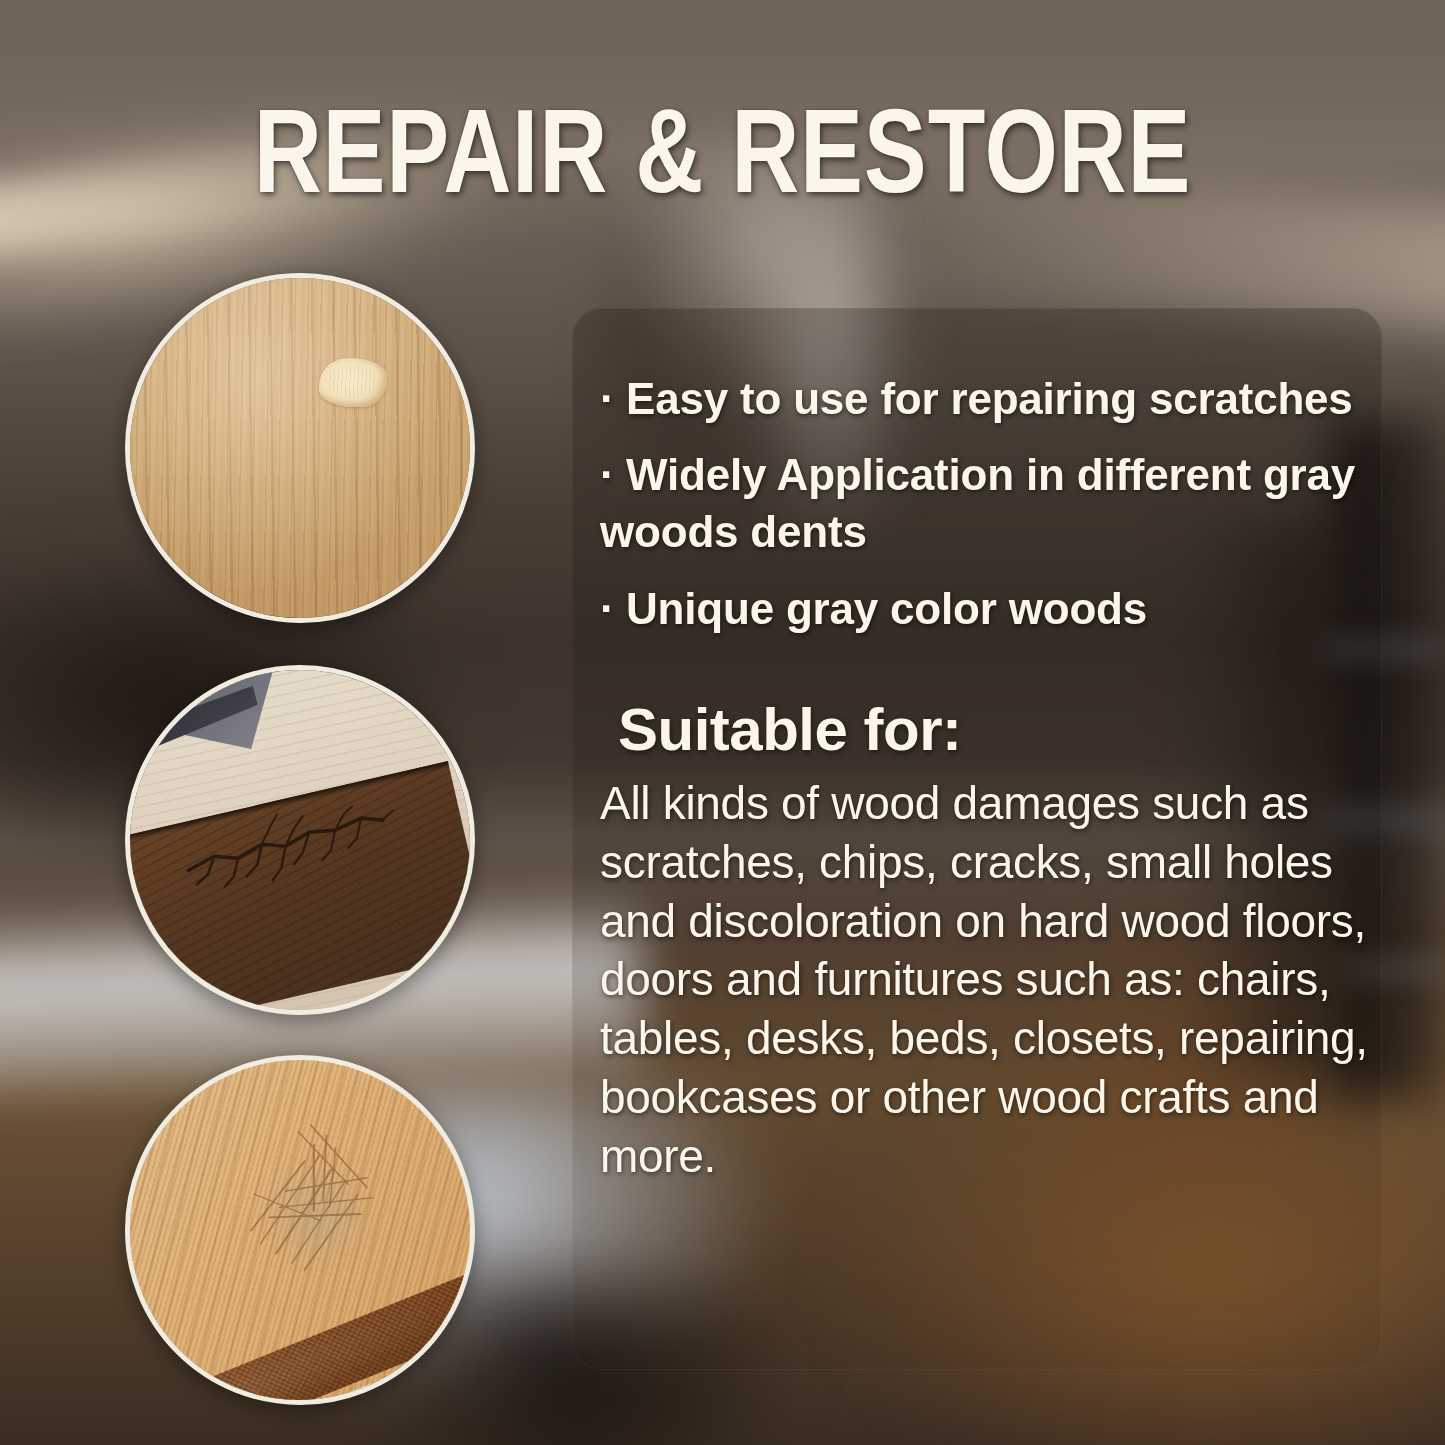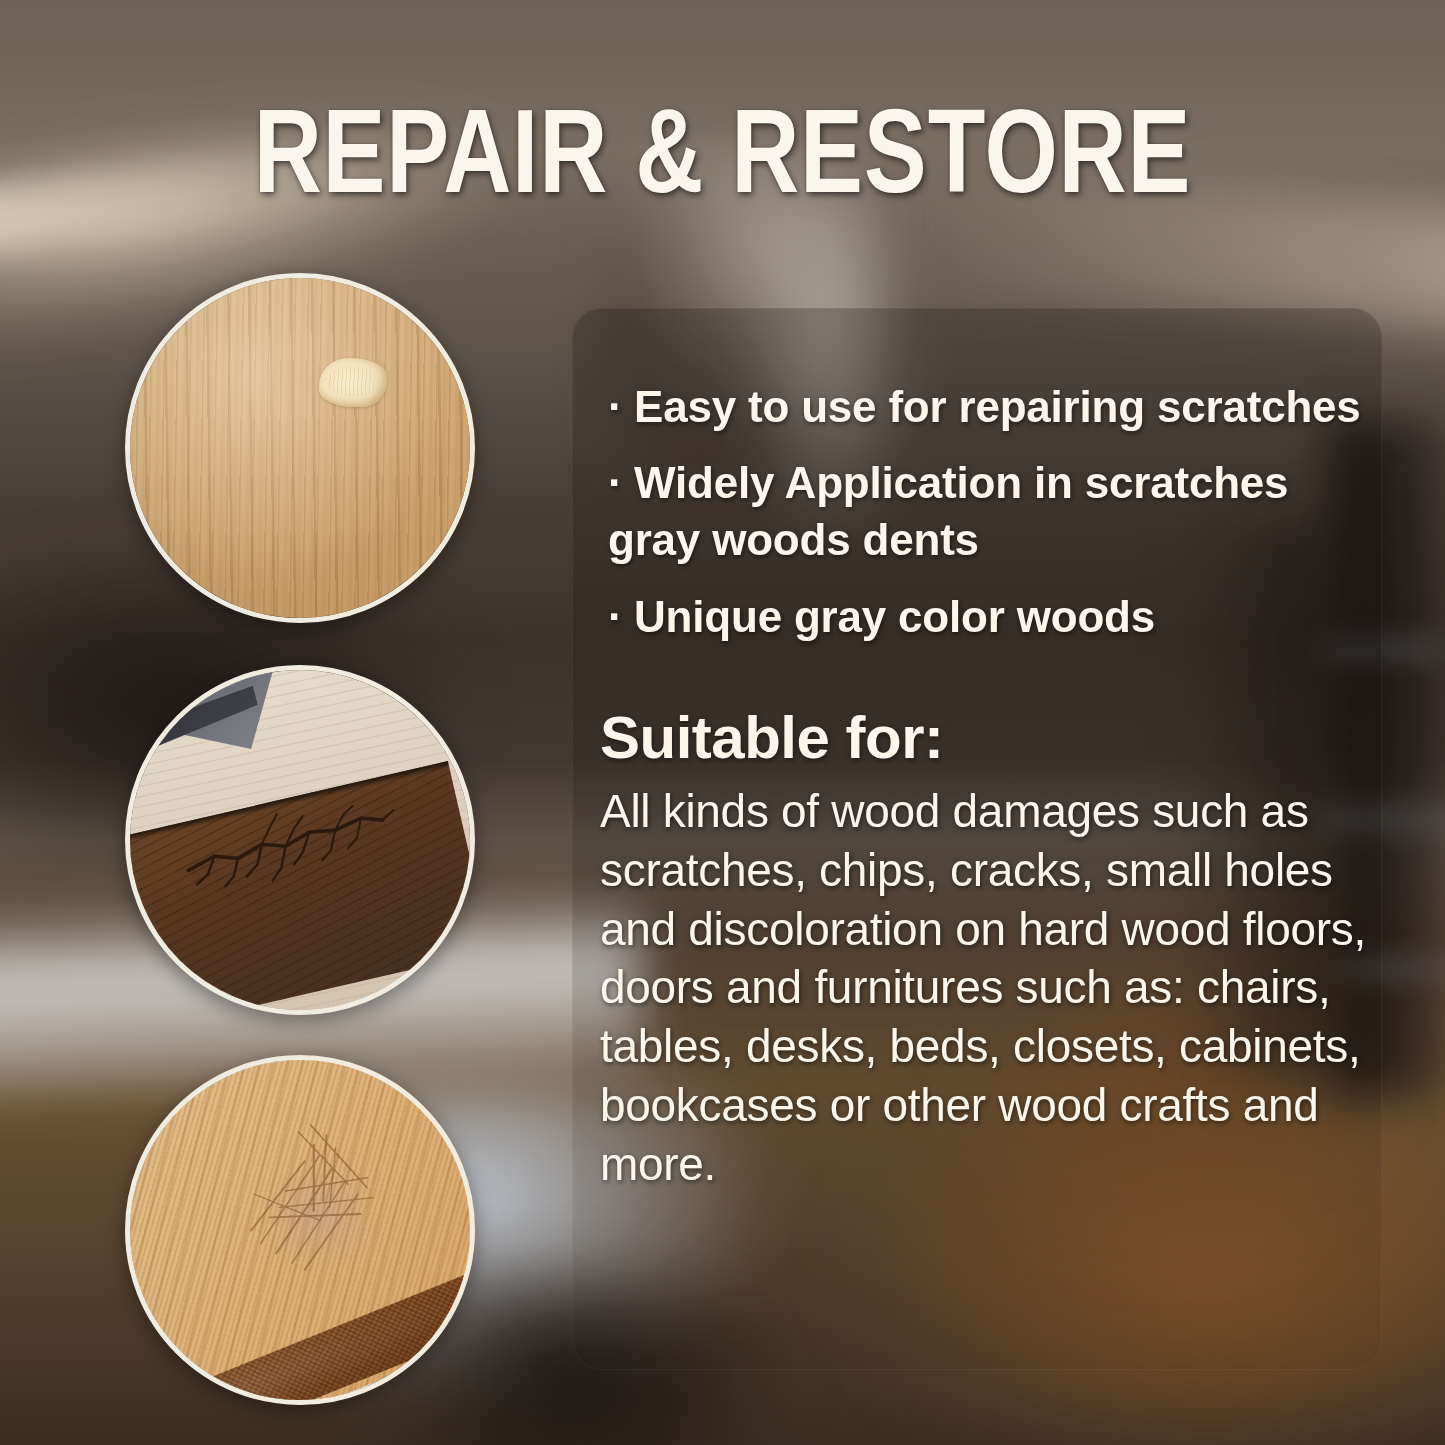--- a/index.html
+++ b/index.html
@@ -370,42 +370,42 @@
   .panel-content {
     position: absolute;
     left: 600px;
     top: 370px;
     width: 800px;
     color: #fbf6e9;
   }
 
   .bullets {
     list-style: none;
-    margin: 8px;
+    margin: 0;
     padding: 0;
   }
   .bullets li {
     font-size: 44px;
     font-weight: 700;
     line-height: 1.30;
     margin-bottom: 19px;
     text-shadow: 1px 2px 5px rgba(0,0,0,.55);
     letter-spacing: -.2px;
   }
   .bullets li::before {
     content: "\00B7";
     display: inline-block;
     width: 26px;
     font-weight: 700;
   }
 
   .suitable-heading {
     font-size: 60px;
     font-weight: 700;
-    margin: 58px 0 10px 0;
+    margin: 58px 0 10px 18px;
     text-shadow: 1px 2px 6px rgba(0,0,0,.55);
     letter-spacing: -.5px;
   }
   .suitable-body {
     font-size: 46px;
     font-weight: 400;
     line-height: 1.28;
     text-shadow: 1px 2px 5px rgba(0,0,0,.55);
     letter-spacing: -.3px;
     max-width: 790px;
@@ -505,22 +505,22 @@
     </div>
 
   </div>
 
   <div class="panel"></div>
 
   <div class="panel-content">
 
     <ul class="bullets">
       <li>Easy to use for repairing scratches</li>
-      <li>Widely Application in scratches gray woods dents</li>
+      <li>Widely Application in different gray woods dents</li>
       <li>Unique gray color woods</li>
     </ul>
 
     <div class="suitable-heading">Suitable for:</div>
 
-    <div class="suitable-body">All kinds of wood damages such as scratches, chips, cracks, small holes and discoloration on hard wood floors, doors and furnitures such as: chairs, tables, desks, beds, closets, cabinets, bookcases or other wood crafts and more.</div>
+    <div class="suitable-body">All kinds of wood damages such as scratches, chips, cracks, small holes and discoloration on hard wood floors, doors and furnitures such as: chairs, tables, desks, beds, closets, repairing, bookcases or other wood crafts and more.</div>
   </div>
 
 </div>
 
 </body></html>

